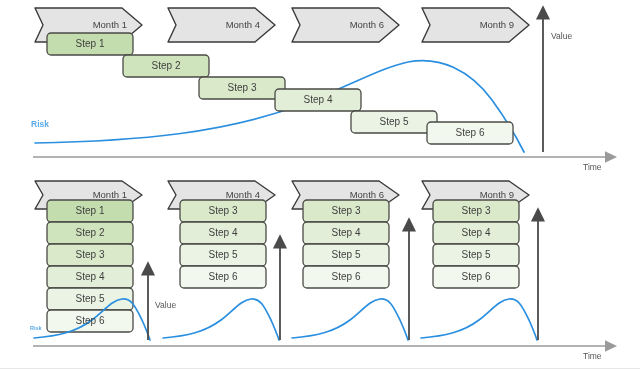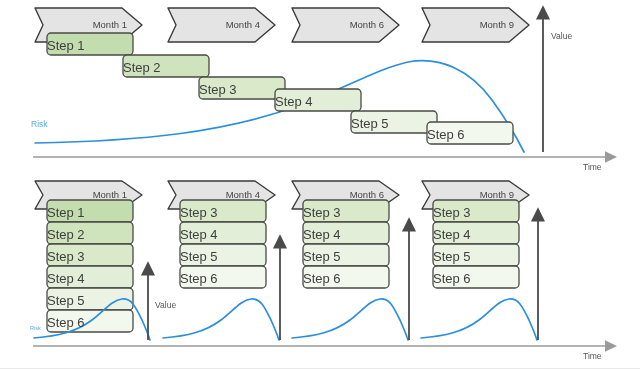--- a/index.html
+++ b/index.html
@@ -12,24 +12,24 @@
   svg.layer{position:absolute;left:0;top:0;width:640px;height:371px;overflow:visible;}
   .txt{position:absolute;white-space:nowrap;}
 
   
   .month-label{
     font-size:9.5px;color:#444444;text-align:right;
     pointer-events:none;
   }
   
   .step-label{
-    font-size:13px;color:#3f3f3f;text-align:left;
+    font-size:10px;color:#3f3f3f;text-align:center;
   }
   .axis-label{font-size:8.5px;color:#555555;}
-  .risk-label{font-size:8.5px;color:#5aaae8;font-weight:normal;}
+  .risk-label{font-size:8.5px;color:#5aaae8;font-weight:bold;}
   .risk-label.small{font-size:5.5px;}
   .divider{
     position:absolute;left:0;width:640px;height:1px;background:#e8e8e8;
   }
 </style>
 </head>
 <body>
 
 <div id="stage">
 

